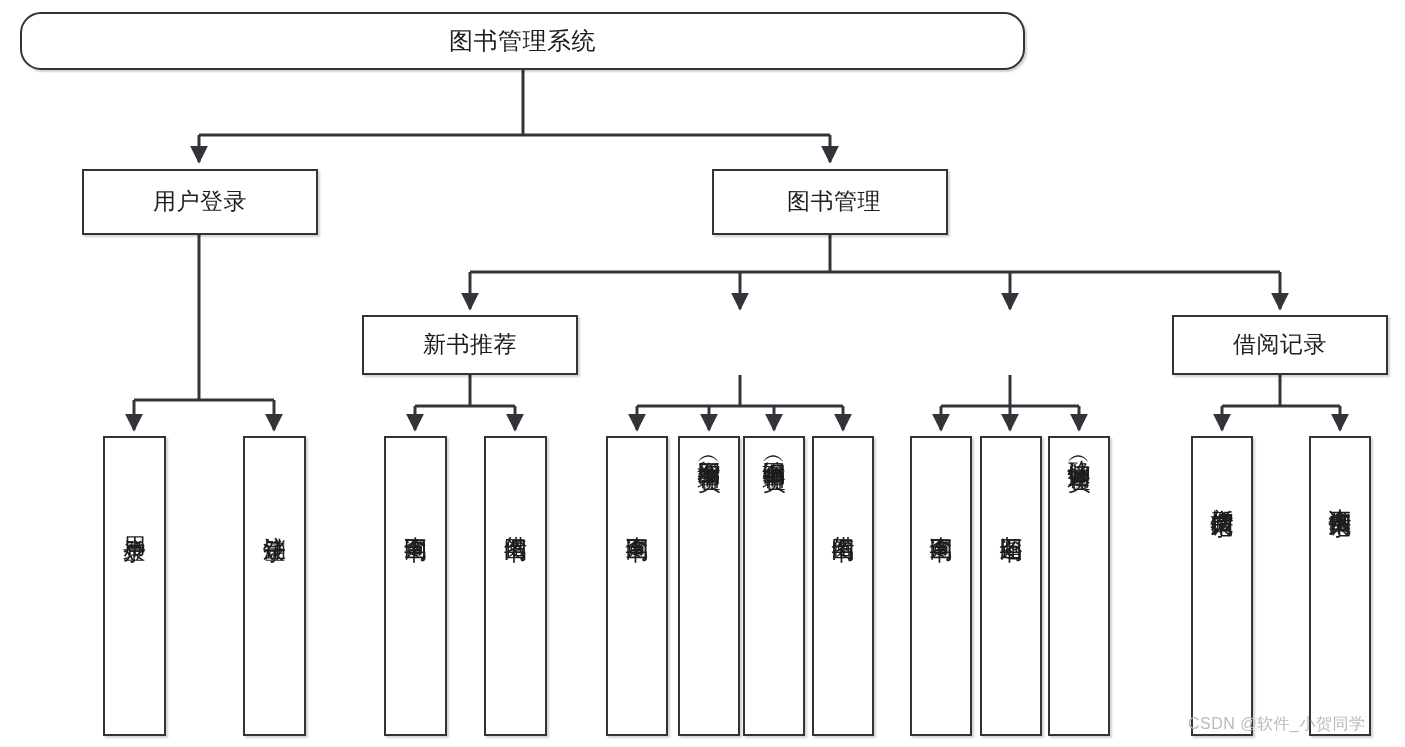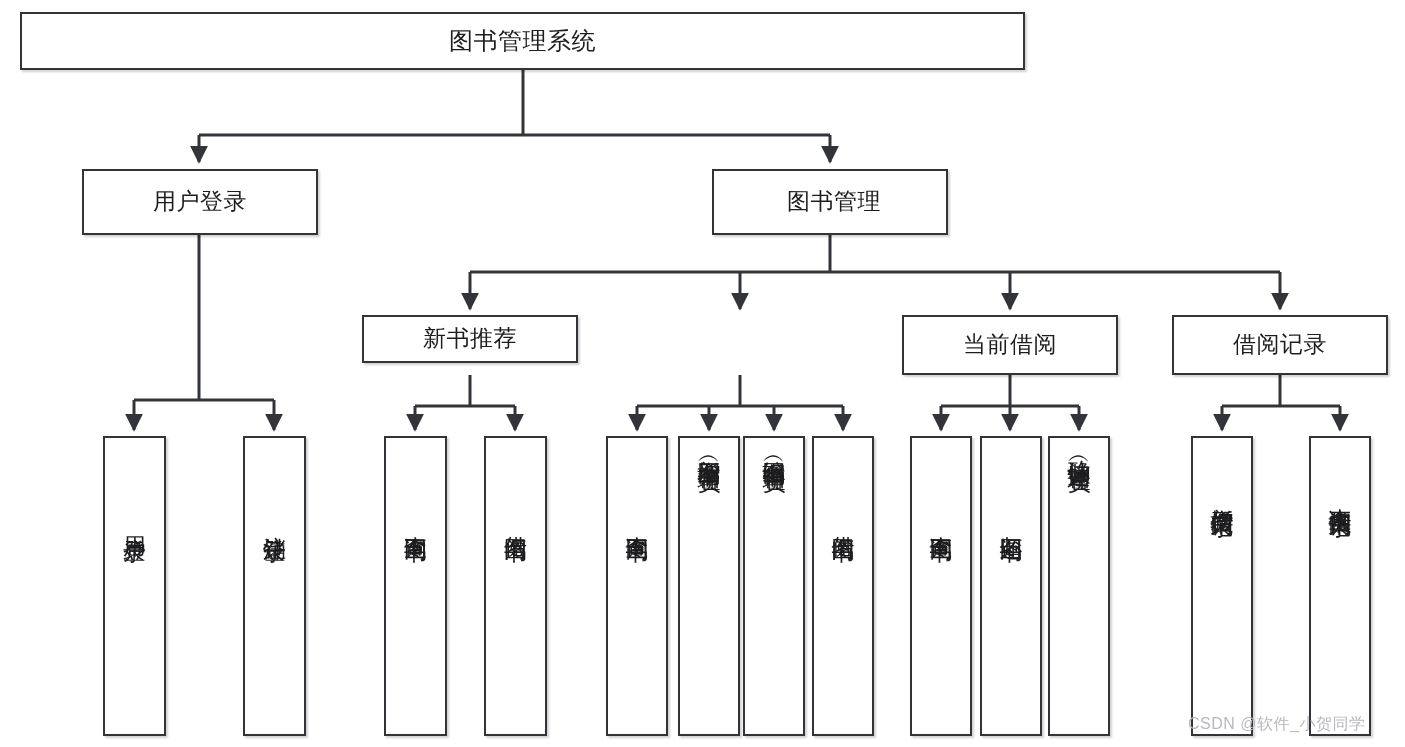--- a/index.html
+++ b/index.html
@@ -123,36 +123,33 @@
       <path d="M 1010 406 L 1010 430" marker-end="url(#arrow)"></path>
       <path d="M 1079 406 L 1079 430" marker-end="url(#arrow)"></path>
 
       <path d="M 1280 375 L 1280 406"></path>
       <path d="M 1222 406 L 1340 406"></path>
       <path d="M 1222 406 L 1222 430" marker-end="url(#arrow)"></path>
       <path d="M 1340 406 L 1340 430" marker-end="url(#arrow)"></path>
     </g>
   </svg>
 
-  <div class="node root horiz" style="left:20px; top:12px; width:1005px; height:58px;">
+  <div class="node root horiz" style="left:20px; top:12px; width:1005px; height:58px;border-radius:21px;">
     <span class="label">图书管理系统</span>
   </div>
 
   <div class="node horiz" style="left:82px; top:169px; width:236px; height:66px;">
     <span class="label">用户登录</span>
   </div>
   <div class="node horiz" style="left:712px; top:169px; width:236px; height:66px;padding-left:8px;">
     <span class="label">图书管理</span>
   </div>
 
-  <div class="node horiz" style="left:362px; top:315px; width:216px; height:48px;">
+  <div class="node horiz" style="left:362px; top:315px; width:216px; height:60px;">
     <span class="label">新书推荐</span>
-  </div>
-  <div class="node horiz" style="left:902px; top:315px; width:216px; height:60px;">
-    <span class="label">当前借阅</span>
   </div>
   <div class="node horiz" style="left:1172px; top:315px; width:216px; height:60px;text-align:right;">
     <span class="label">借阅记录</span>
   </div>
 
   <div class="node leaf mid" style="left:103px; top:436px; width:63px; height:300px;">
     <span class="label">用户登录</span>
   </div>
   <div class="node leaf mid" style="left:243px; top:436px; width:63px; height:300px;">
     <span class="label">注销登录</span>

